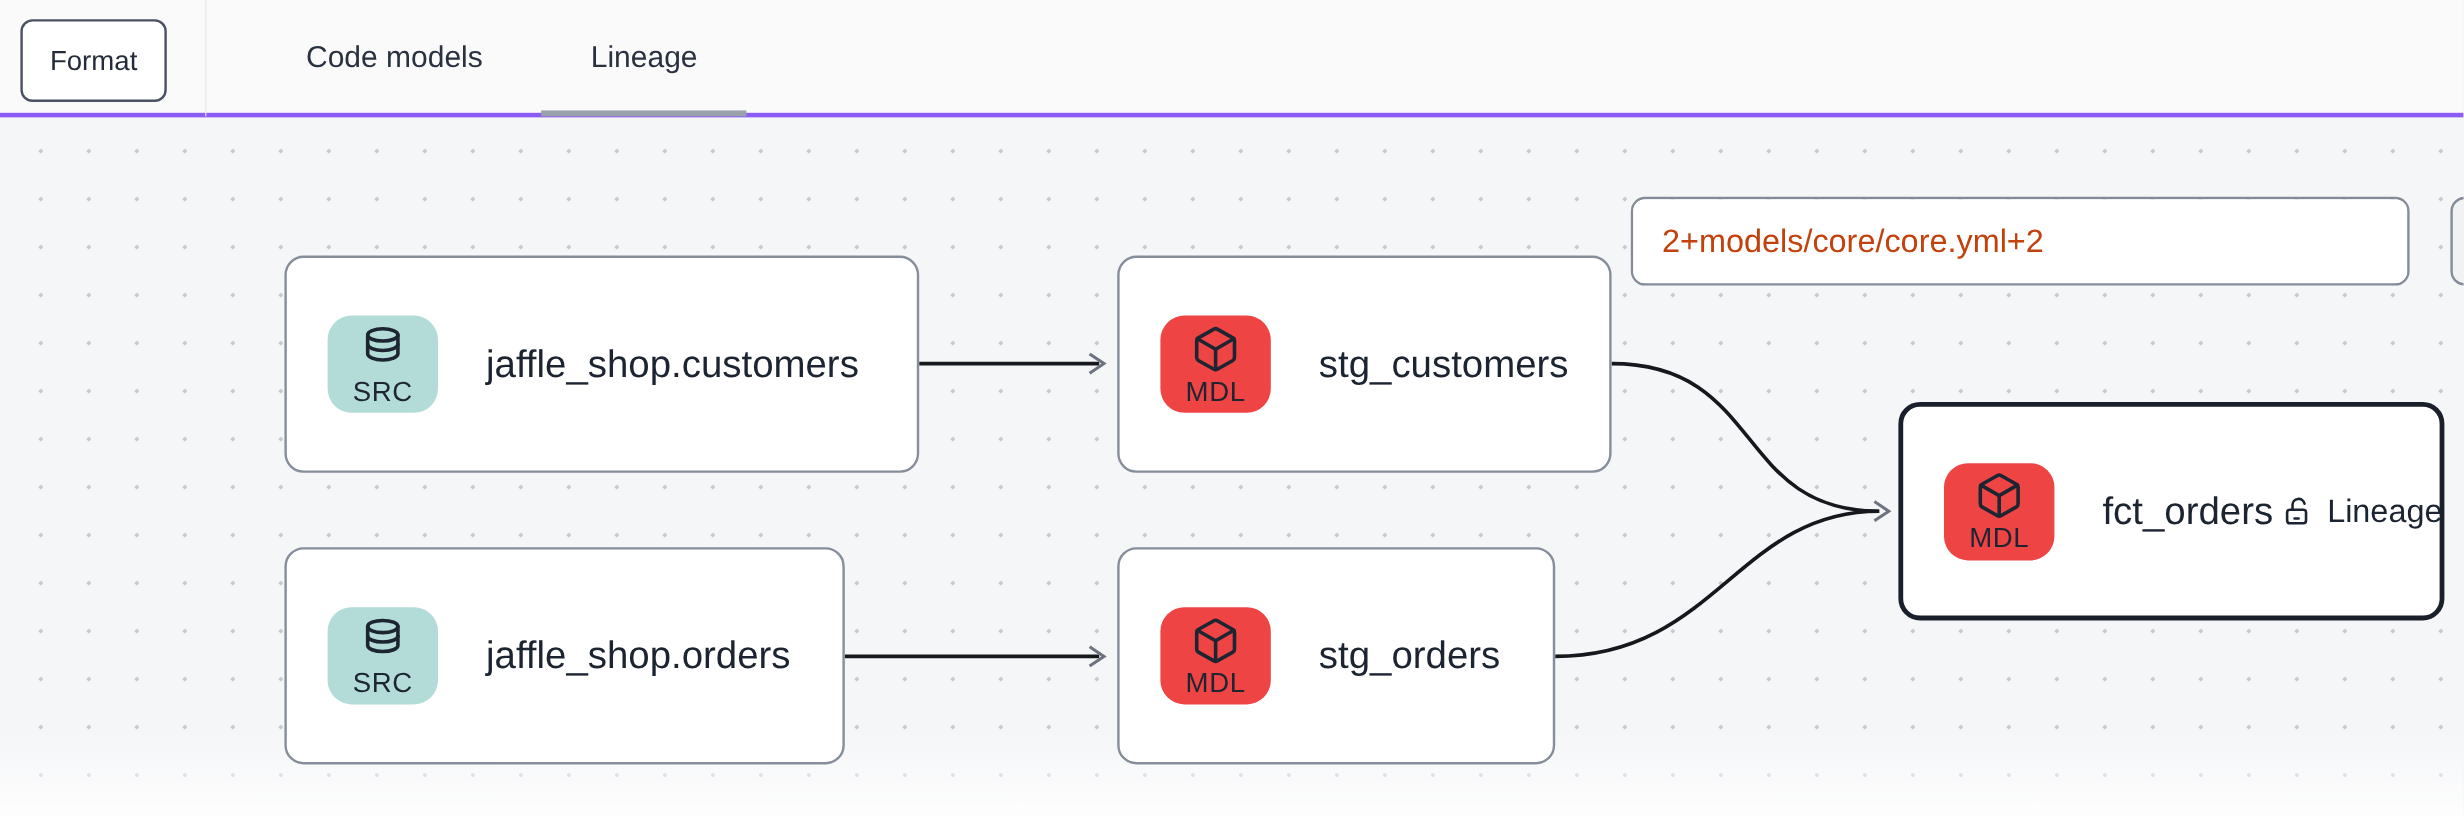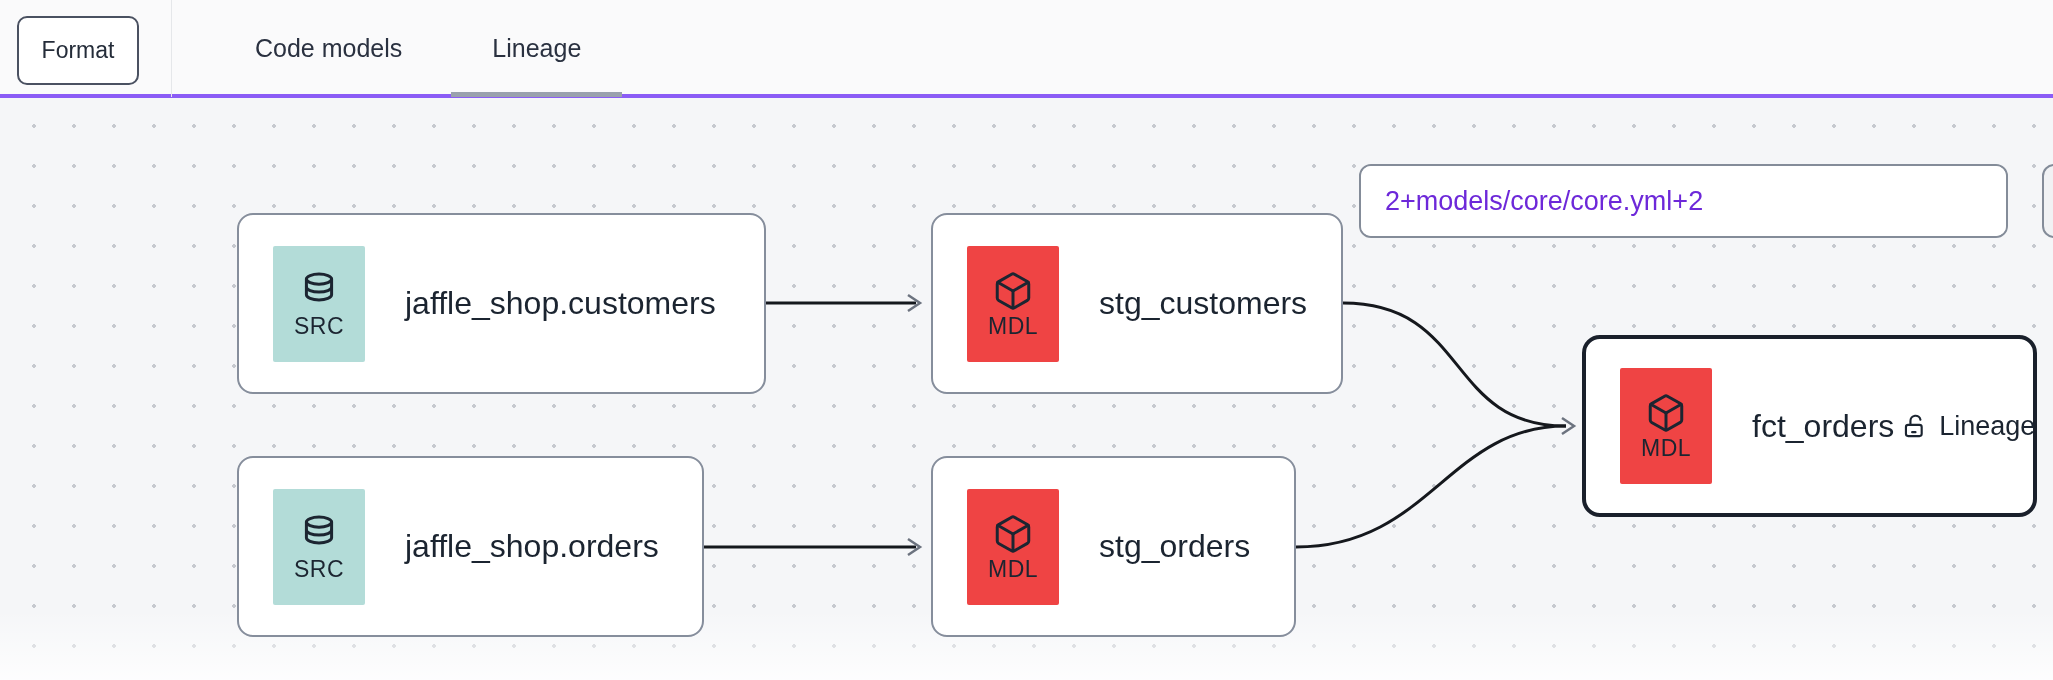--- a/index.html
+++ b/index.html
@@ -73,22 +73,22 @@
     border-radius: 16px;
     display: flex; align-items: center;
     padding-left: 34px;
     cursor: pointer;
   }
   .node.selected {
     border: 4px solid #1a202b;
     border-radius: 18px;
   }
   .node-badge {
-    width: 92px; height: 116px;
-    border-radius: 2px;
+    width: 92px; height: 81px;
+    border-radius: 20px;
     display: flex; flex-direction: column;
     align-items: center; justify-content: center;
     flex: none;
     color: #1c2531;
   }
   .node-badge.src { background: #b3dcd8; }
   .node-badge.mdl { background: #ef4444; }
   .node-badge svg { width: 42px; height: 42px; display: block; }
   .badge-label {
     font-size: 23px; line-height: 1; margin-top: 3px;
@@ -120,21 +120,21 @@
     border: 2px solid #848c99;
     border-radius: 12px;
     display: flex; overflow: hidden;
     background: #ffffff;
   }
   .selector-input {
     flex: 1;
     border: none; outline: none;
     background: #ffffff;
     font-family: "Liberation Sans", "DejaVu Sans", sans-serif;
-    font-size: 27px; color: #6d28d9;
+    font-size: 27px; color: #c2410c;
     padding: 0 0 0 24px;
   }
   .update-graph-btn {
     width: 231px; flex: none;
     background: #eff0f2;
     border: none; border-left: 2px solid #848c99;
     font-family: "Liberation Sans", "DejaVu Sans", sans-serif;
     font-size: 27px; color: #3a414e;
     display: flex; align-items: center; justify-content: center;
     cursor: pointer;

